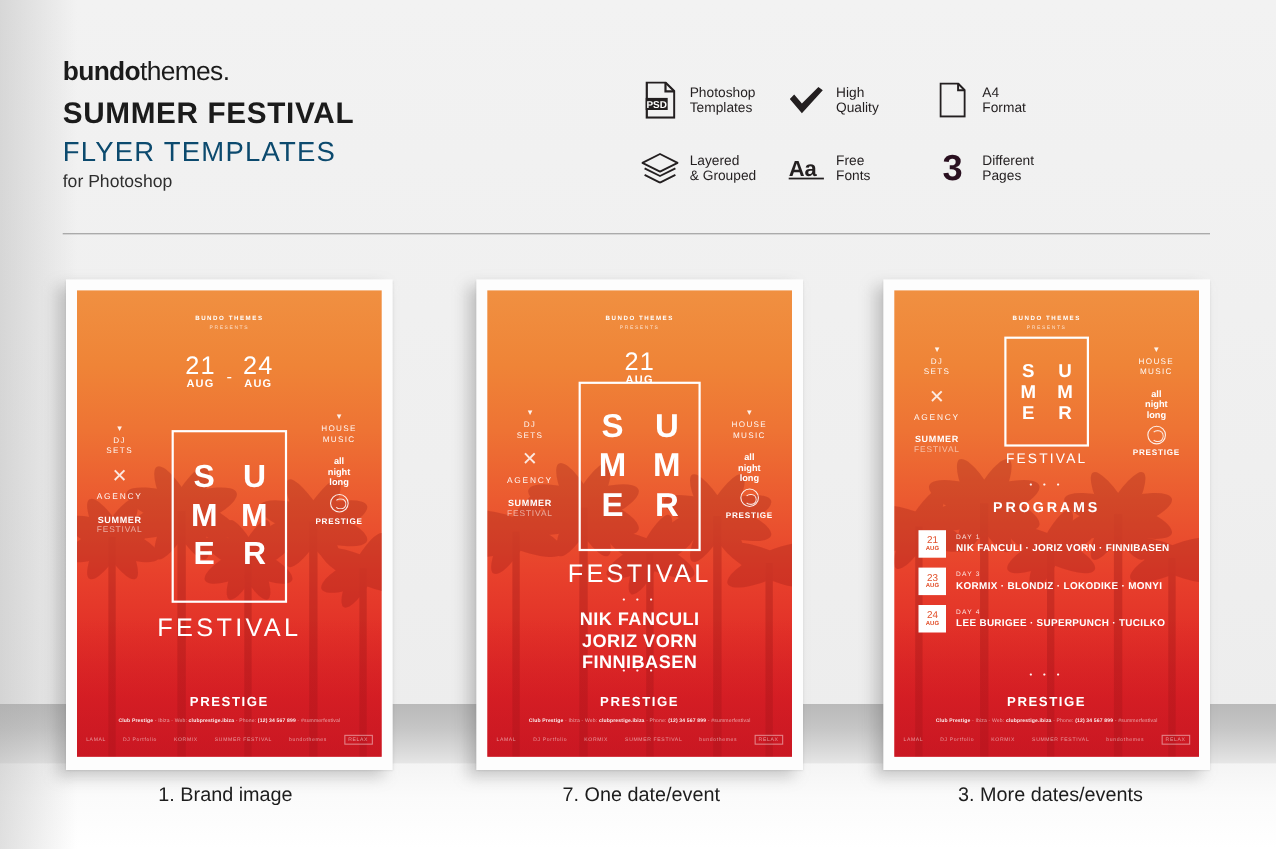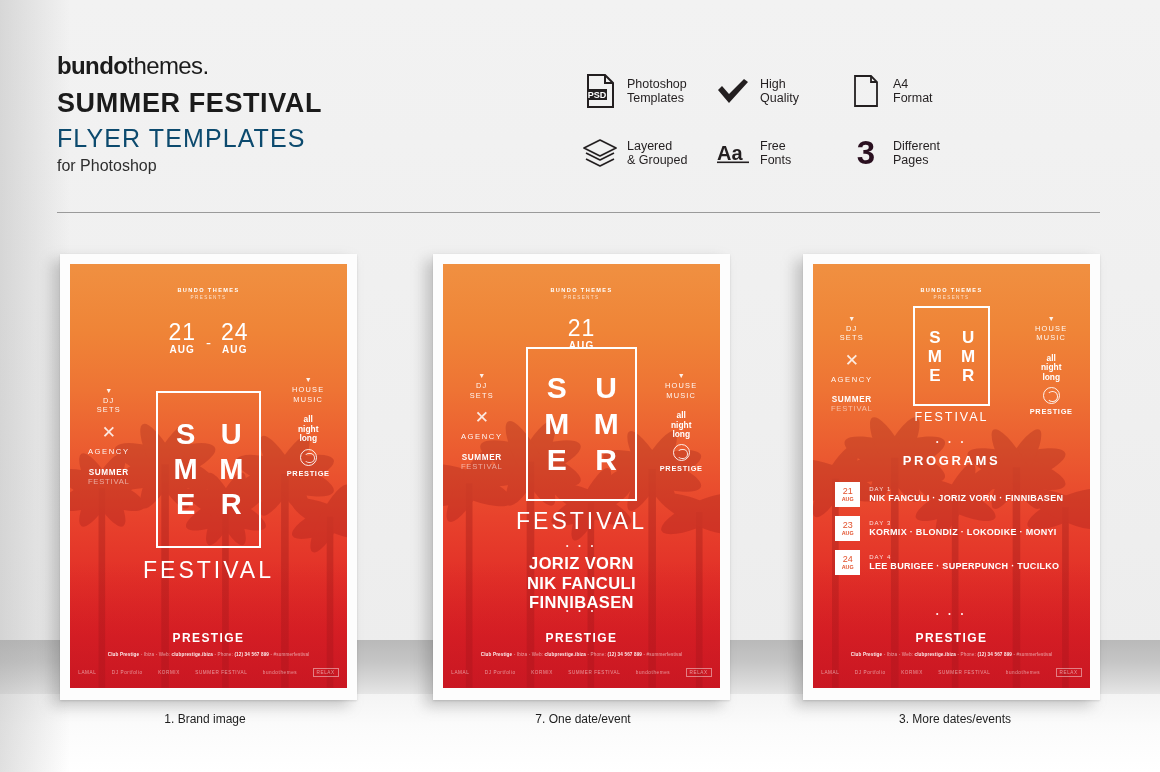--- a/index.html
+++ b/index.html
@@ -151,21 +151,21 @@
             display:flex; flex-direction:column; align-items:center;
             justify-content:center; flex:0 0 25px; }
   .prog-date .d { font-size:9px; font-weight:300; line-height:9px; }
   .prog-date .m { font-size:5.4px; font-weight:700; line-height:7px; }
   .prog-info { margin-left:9px; }
   .prog-info .day { font-size:6px; font-weight:400; letter-spacing:1.1px;
             opacity:.85; line-height:8px; }
   .prog-info .acts { font-size:9px; font-weight:700; letter-spacing:.3px;
             line-height:11px; white-space:nowrap;text-align:right; }
 
-  .caption { position:absolute; text-align:center; font-size:12px;
+  .caption { position:absolute; text-align:center; font-size:18px;
              color:#1d1d1d; font-weight:400; width:300px; }
 </style>
 </head>
 <body>
 
 <div id="scene">
   <div id="wall-band"></div>
   <div id="floor"></div>
   <div id="vignette-left"></div>
 </div>
@@ -471,22 +471,22 @@
           <span style="font-size:30px">E</span>
           <span style="font-size:30px">R</span>
         </div>
       </div>
 
       <div class="festival" style="top:57.5%;font-size:23px;letter-spacing:3px;">FESTIVAL</div>
 
       <div class="dots" style="top:65.5%;">• • •</div>
 
       <div class="lineup" style="top:68.5%;font-size:16.5px;">
+        <div>NIK FANCULI</div>
         <div>JORIZ VORN</div>
-        <div>NIK FANCULI</div>
         <div>FINNIBASEN</div>
       </div>
 
       <div class="dots" style="top:81%;">• • •</div>
 
       <div class="prestige-logo" style="top:86.5%;font-size:12px;">PRESTIGE</div>
 
       <div class="contact" style="top:91.5%;">
         <b>Club Prestige</b><i> - Ibiza - </i><i>Web:</i><b> clubprestige.ibiza</b><i> - Phone: </i><b>(12) 34 567 899</b><i> - #summerfestival</i>
       </div>

